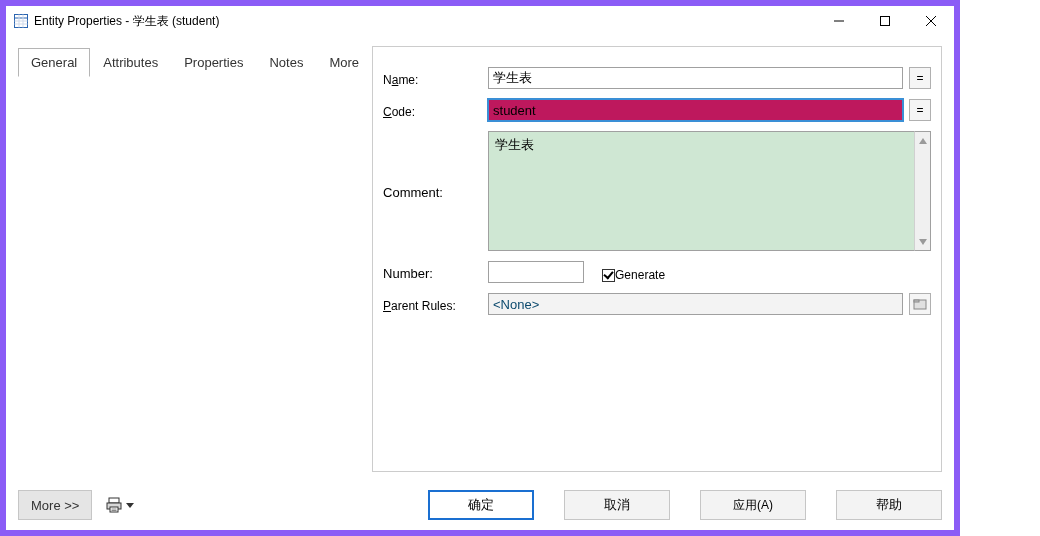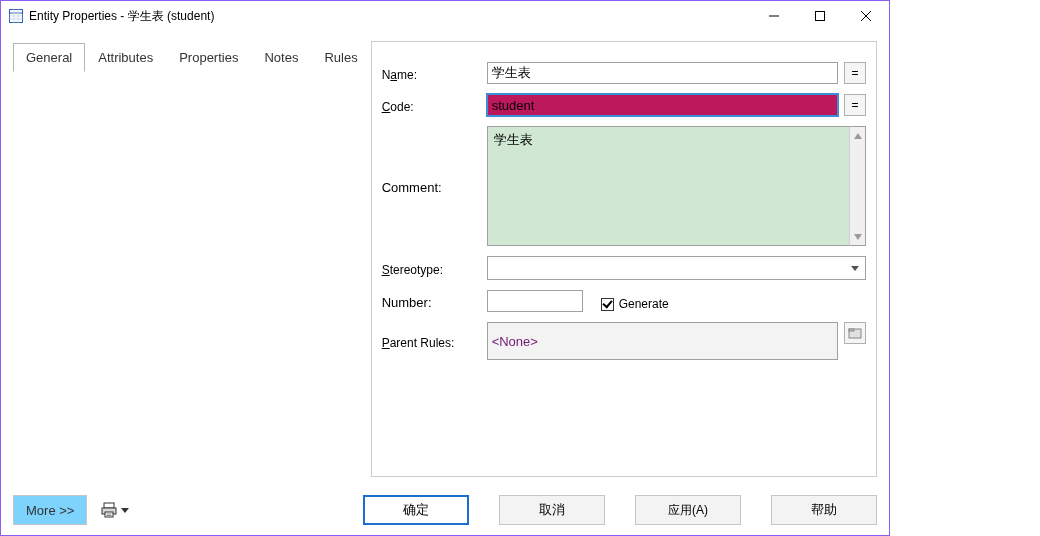--- a/index.html
+++ b/index.html
@@ -1,18 +1,18 @@
 <!DOCTYPE html>
 <html><head>
 <meta charset="utf-8">
 <style>
 * { box-sizing: border-box; margin: 0; padding: 0; font-family: "Segoe UI", Tahoma, sans-serif; font-size: 12px; }
 html, body { width: 1040px; height: 536px; background: #fff; overflow: hidden; }
 
-.window { width: 890px; height: 536px; border: 1px solid #8b5cf6; background: #fff; display: flex; flex-direction: column; }
+.window { width: 960px; height: 536px; border: 6px solid #8b5cf6; background: #fff; display: flex; flex-direction: column; }
 
 .titlebar { height: 30px; display: flex; align-items: center; padding-left: 8px; }
 .titlebar-icon { width: 14px; height: 14px; margin-right: 6px; display: flex; align-items: center; justify-content: center; }
 .title-text { flex: 1; color: #000; font-size: 12px; }
 .win-controls { display: flex; height: 100%; }
 .win-btn { width: 46px; display: flex; align-items: center; justify-content: center; color: #000; }
 .win-btn svg { display:block; }
 
 .client { flex: 1; padding: 10px 12px 10px 12px; display: flex; flex-direction: row; }
 
@@ -36,30 +36,30 @@
 .comment-wrap { flex: 1; display: flex; height: 120px; }
 .comment-area { flex: 1; background: #cfe7d3; border: 1px solid #a0a0a0; border-right: none; padding: 4px 6px; font-size: 13px; color:#000; resize: none; overflow: hidden; }
 .scroll-v { width: 17px; border: 1px solid #a0a0a0; border-left: 1px solid #d0d0d0; background: #f0f0f0; display: flex; flex-direction: column; justify-content: space-between; align-items: center; }
 .scroll-arrow { width: 100%; height: 17px; display:flex; align-items:center; justify-content:center; }
 .scroll-arrow svg { opacity:.55; }
 
 .stereotype { flex: 1; height: 24px; border: 1px solid #a0a0a0; background: #fff; position: relative; }
 .stereotype::after { content: ""; position: absolute; right: 6px; top: 9px; width: 0; height: 0; border-left: 4px solid transparent; border-right: 4px solid transparent; border-top: 5px solid #555; }
 
 .number-input { width: 96px; height: 22px; border: 1px solid #a0a0a0; background: #fff; padding: 1px 4px; font-size: 13px; }
-.cb-wrap { display: flex; align-items: center; gap: 5px; margin-left: 18px; font-size: 13px; margin-top: 6px; }
+.cb-wrap { display: flex; align-items: center; margin-left: 18px; font-size: 13px; margin-top: 6px; }
 .cb { width: 13px; height: 13px; border: 1px solid #333; background: #fff; display: flex; align-items: center; justify-content: center; }
 .cb.checked::after { content: ""; width: 7px; height: 4px; border-left: 2px solid #000; border-bottom: 2px solid #000; transform: rotate(-50deg); margin-top: -2px; }
 
 .parent-field { flex:1; display:flex; gap:6px; }
-.parent-input { flex: 1; height: 22px; border: 1px solid #a0a0a0; background: #f3f3f3; color: #701a75; padding: 18px 4px; font-size: 13px; }
+.parent-input { flex: 1; height: 22px; border: 1px solid #a0a0a0; background: #f3f3f3; color: #0c4a6e; padding: 10px 4px; font-size: 13px; }
 .parent-btn { width: 22px; height: 22px; border: 1px solid #b0b0b0; background: #f5f5f5; display:flex; align-items:center; justify-content:center; }
 
 .footer { height: 48px; padding: 10px 12px 12px 12px; display: flex; align-items: center; }
-.more-btn { height: 30px; padding: 0 12px; border: 1px solid #c6c6c6; background: #7dd3fc; color: #333; font-size: 13px; display:flex; align-items:center; }
+.more-btn { height: 30px; padding: 0 12px; border: 1px solid #c6c6c6; background: #e5e5e5; color: #333; font-size: 13px; display:flex; align-items:center; }
 .tool-icon { margin-left: 14px; display: flex; align-items: center; gap: 4px; }
 .tool-icon .caret { width:0; height:0; border-left:4px solid transparent; border-right:4px solid transparent; border-top:5px solid #333; }
 .spacer { flex: 1; }
 .action-btn { height: 30px; width: 106px; border: 1px solid #c6c6c6; background: #f3f3f3; color: #000; font-size: 13px; margin-left: 30px; }
 .action-btn.primary { border: 2px solid #1a6fd1; background: #fff; }
 </style>
 </head>
 <body>
 
 <div class="window">
@@ -96,21 +96,21 @@
     </div>
   </div>
 
   <div class="client">
 
     <div class="tabstrip">
       <div class="tab active">General</div>
       <div class="tab inactive">Attributes</div>
       <div class="tab inactive">Properties</div>
       <div class="tab inactive">Notes</div>
-      <div class="tab inactive">Rules</div>
+      <div class="tab inactive">More</div>
     </div>
 
     <div class="panel">
 
       <div class="row">
         <div class="label"><span>N</span><span class="u">a</span><span>me:</span></div>
         <div class="field">
           <input class="text-input" value="学生表" style="">
           <div class="sq-btn eq"></div>
         </div>
@@ -136,26 +136,20 @@
               </div>
             <div class="scroll-arrow">
                 <svg width="8" height="6">
                   <polygon points="0,0 8,0 4,6" fill="#555"></polygon>
                 </svg>
               </div>
           </div>
         </div>
       </div>
 
-      <div class="row">
-        <div class="label"><span class="u">S</span><span>tereotype:</span></div>
-        <div class="field">
-          <div class="stereotype"></div>
-        </div>
-      </div>
 
       <div class="row" style="align-items:center;">
         <div class="label">Number:</div>
         <input class="number-input" value="" style="">
         <div class="cb-wrap">
           <div class="cb checked"></div>
           <span><span class="u">G</span><span>enerate</span></span>
         </div>
       </div>
 

